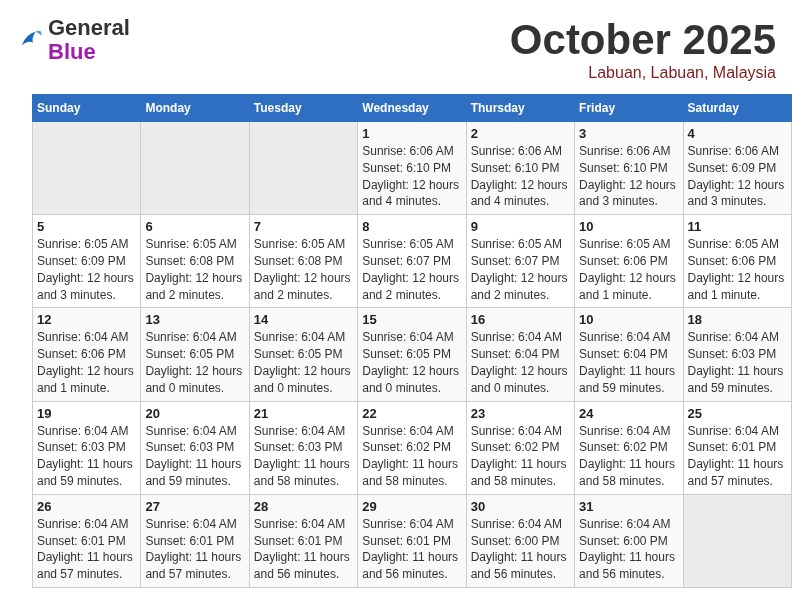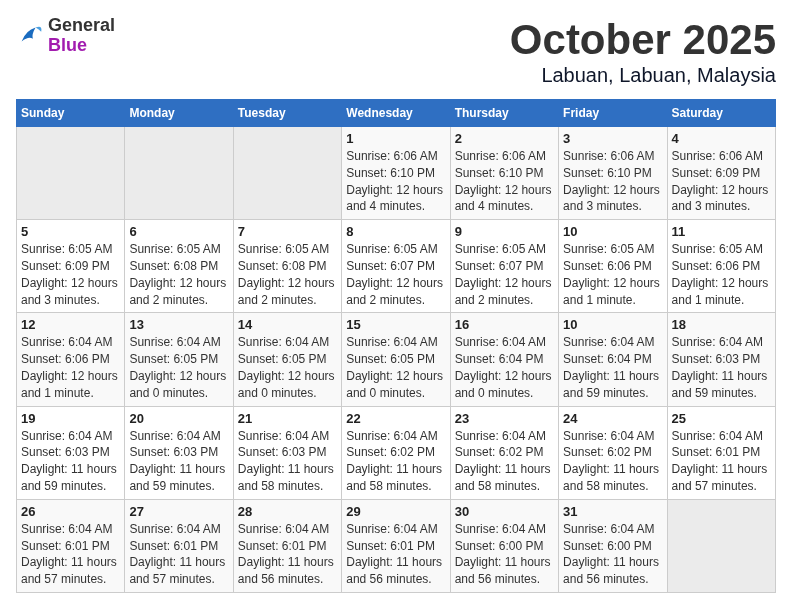--- a/index.html
+++ b/index.html
@@ -15,46 +15,47 @@
       justify-content: space-between;
       align-items: flex-start;
       margin-bottom: 12px;
     }
     .logo {
       display: flex;
       align-items: center;
       gap: 4px;
     }
     .logo-text {
-      font-size: 18px;
+      font-size: 22px;
       font-weight: bold;
       color: #333;
       line-height: 1.1;
     }
     .logo-text .blue { color: #a21caf; }
     .logo-bird {
       width: 28px;
       height: 28px;
     }
     .title-section {
       text-align: right;
     }
     .month-title {
       font-size: 42px;
       font-weight: bold;
       color: #333;
     }
     .location {
-      font-size: 20px;
-      color: #0f172a;
+      font-size: 16px;
+      color: #7f1d1d;
     }
     table {
       width: 100%;
       border-collapse: collapse;
       font-size: 11px;
+      margin-left: 16px;
     }
     thead th {
       background-color: #2f6fc2;
       color: #fff;
       padding: 6px 4px;
       text-align: left;
       font-size: 12px;
       font-weight: bold;
       border: 1px solid #2f6fc2;
     }

